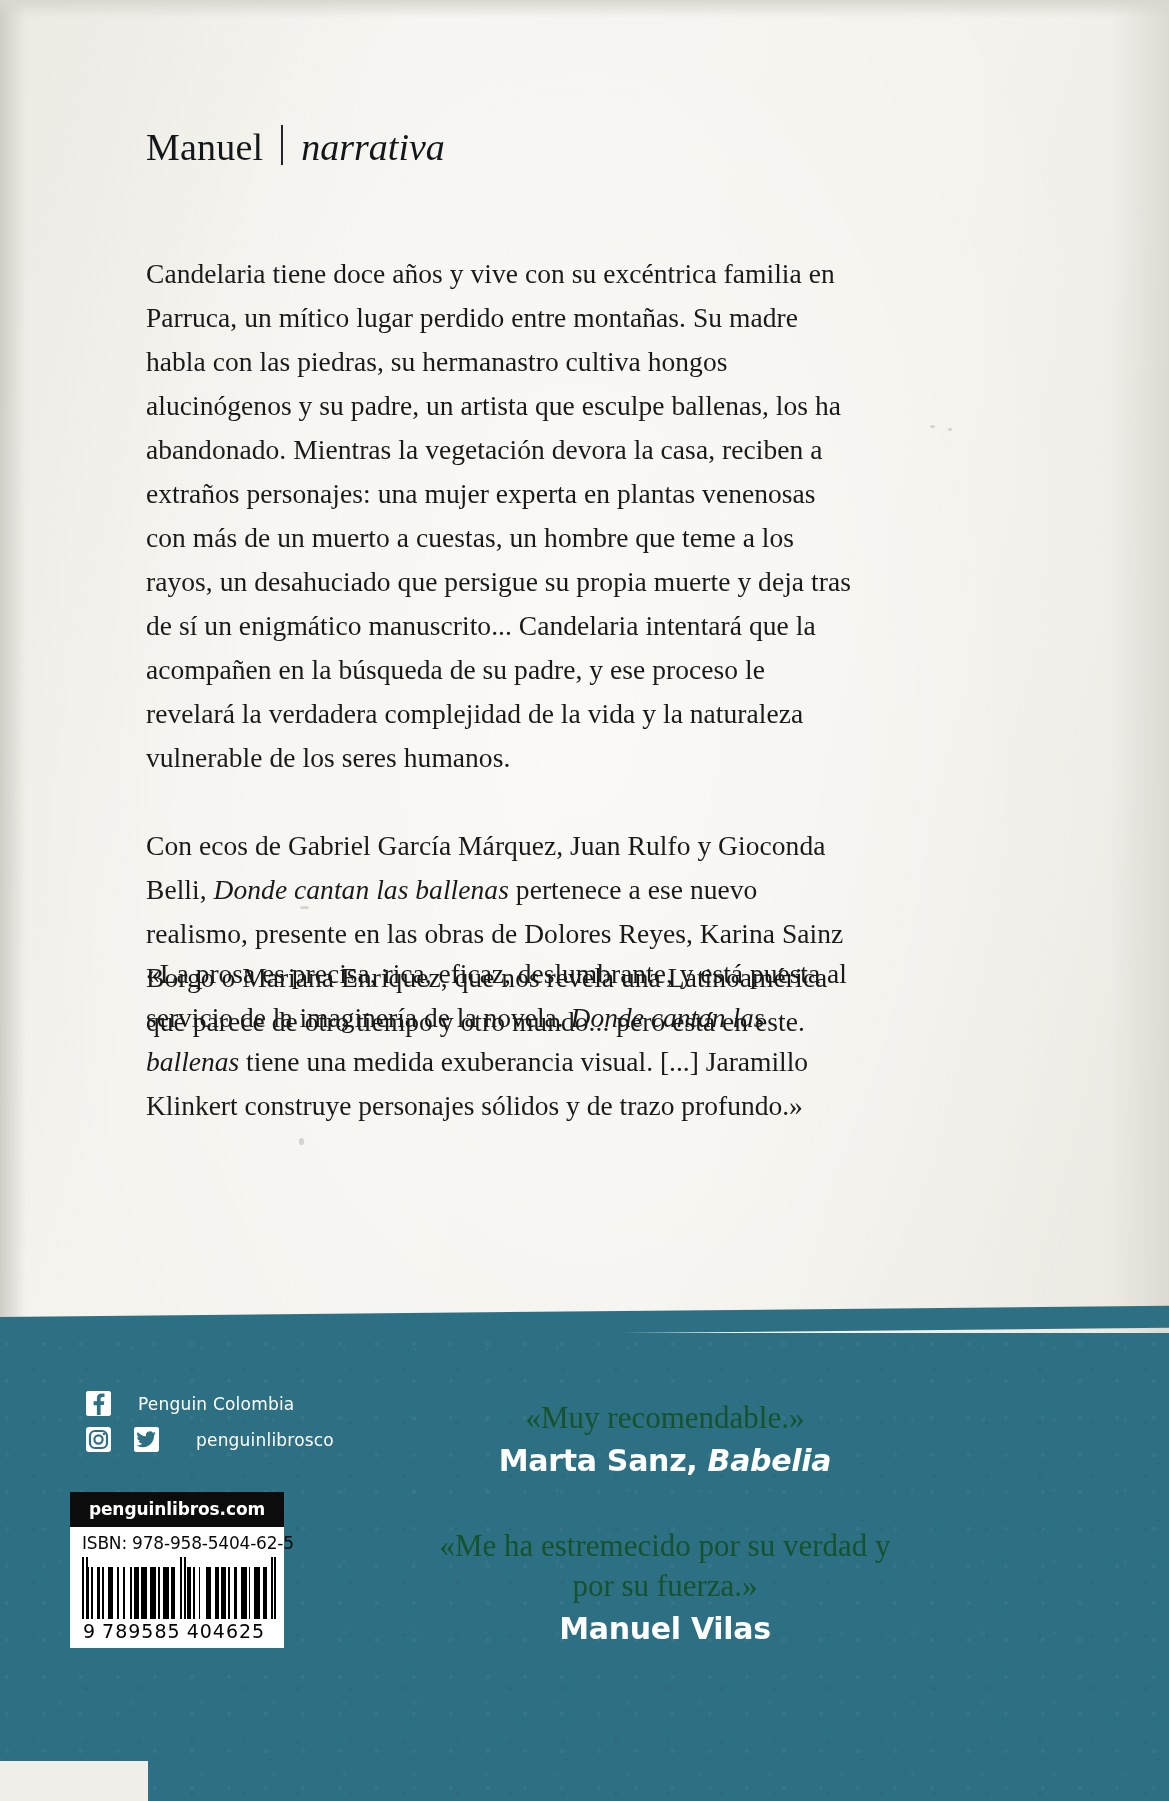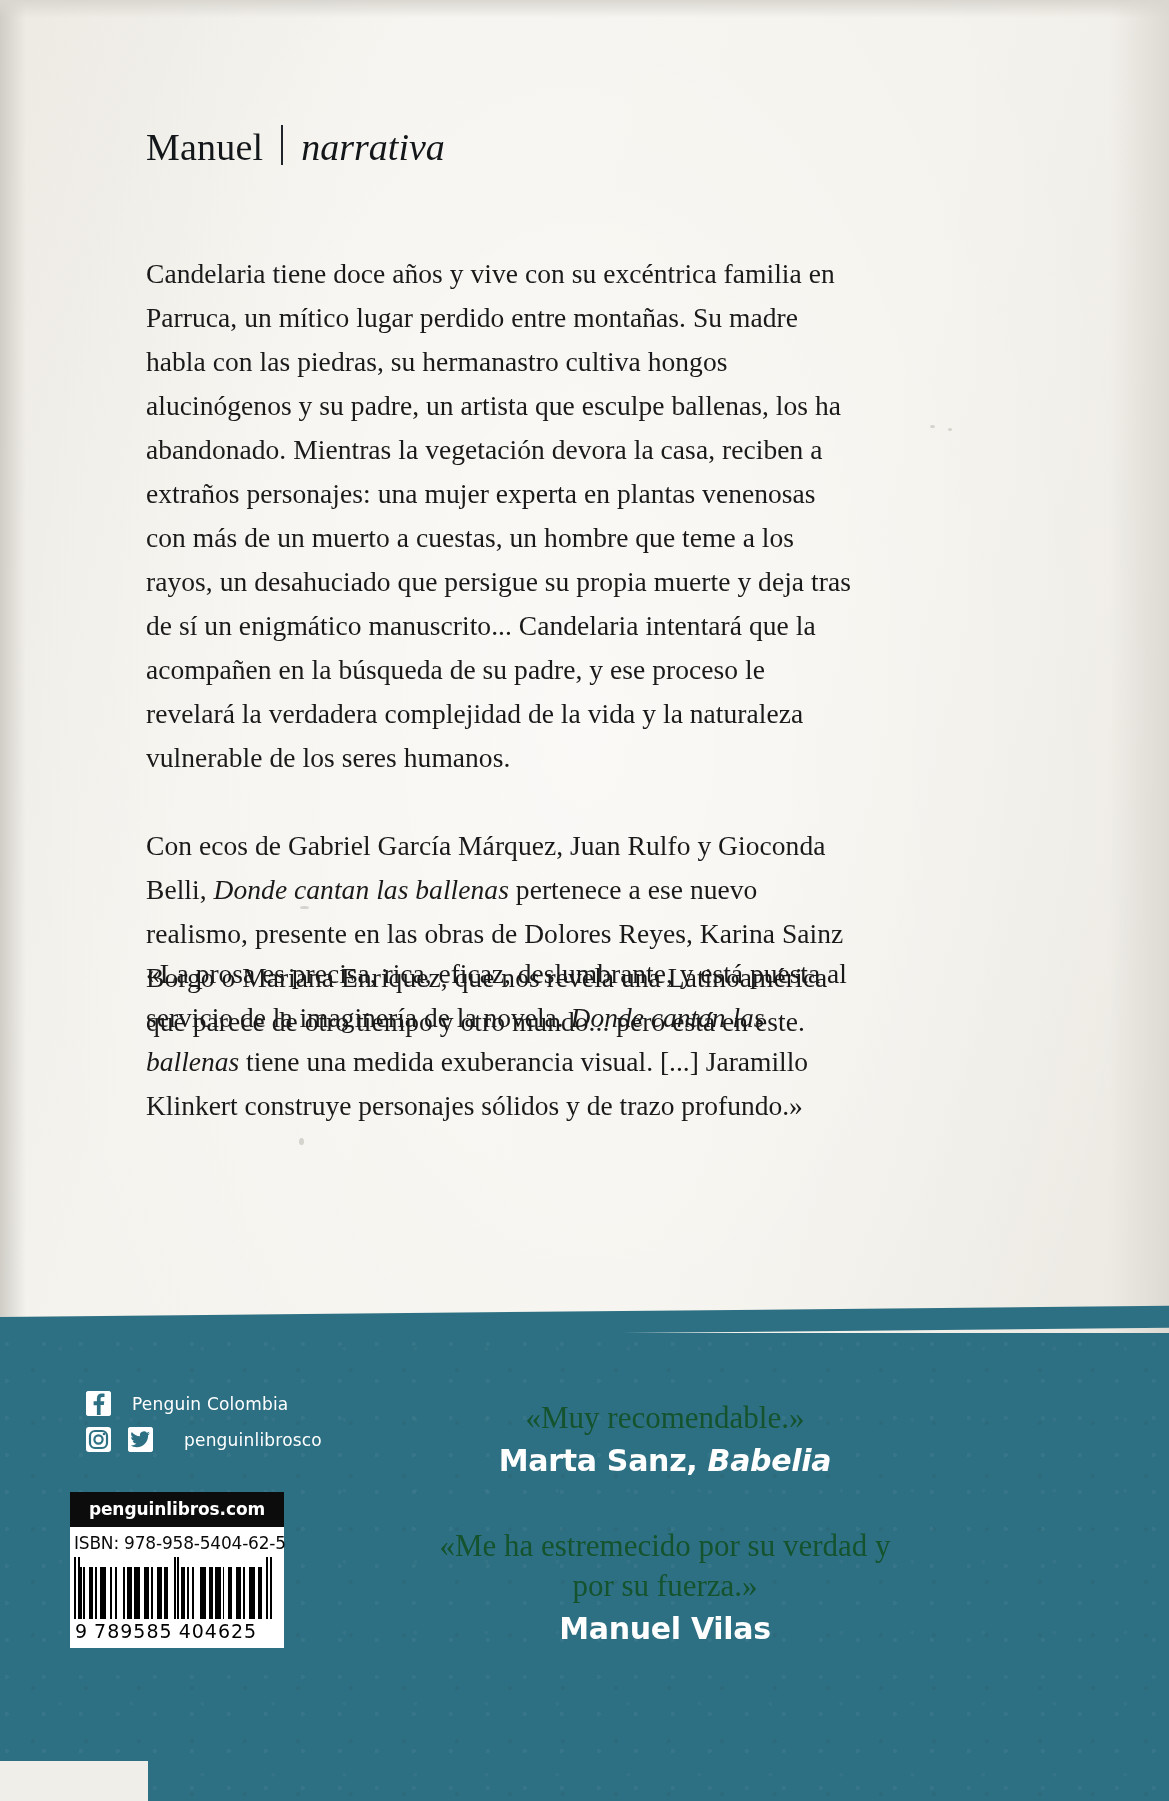--- a/index.html
+++ b/index.html
@@ -151,21 +151,21 @@
   .social {
     position: absolute;
     left: 86px;
     top: 1391px;
     color: #ffffff;
     font-family: "DejaVu Sans", sans-serif;
   }
   .social-row {
     display: flex;
     align-items: center;
-    gap: 17px;
+    gap: 23px;
     margin-bottom: 11px;
   }
   .sicon {
     width: 25px;
     height: 25px;
     background: #ffffff;
     border-radius: 3px;
     display: flex;
     align-items: center;
     justify-content: center;
@@ -193,21 +193,21 @@
     color: #ffffff;
     font-family: "DejaVu Sans", sans-serif;
     font-weight: bold;
     font-size: 17px;
     text-align: center;
     padding: 7px 0 8px 0;
     letter-spacing: -0.1px;
   }
   .barcode-white {
     background: #ffffff;
-    padding: 6px 8px 6px 4px;
+    padding: 6px 8px 6px 12px;
   }
   .barcode-isbn {
     font-family: "DejaVu Sans", sans-serif;
     font-size: 17px;
     color: #0a0a0a;
     letter-spacing: -0.2px;
     white-space: nowrap;
     margin-bottom: 4px;
   }
   .bars {

